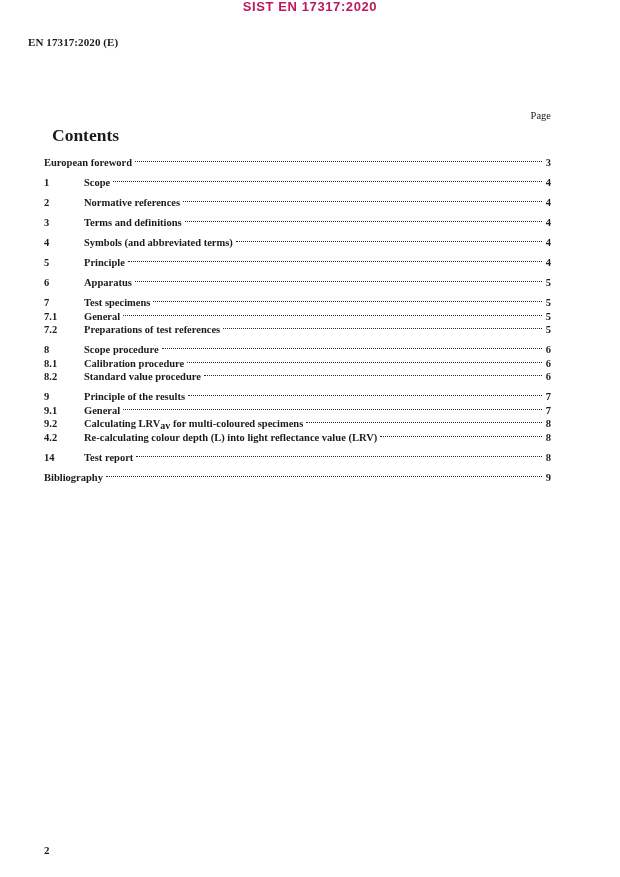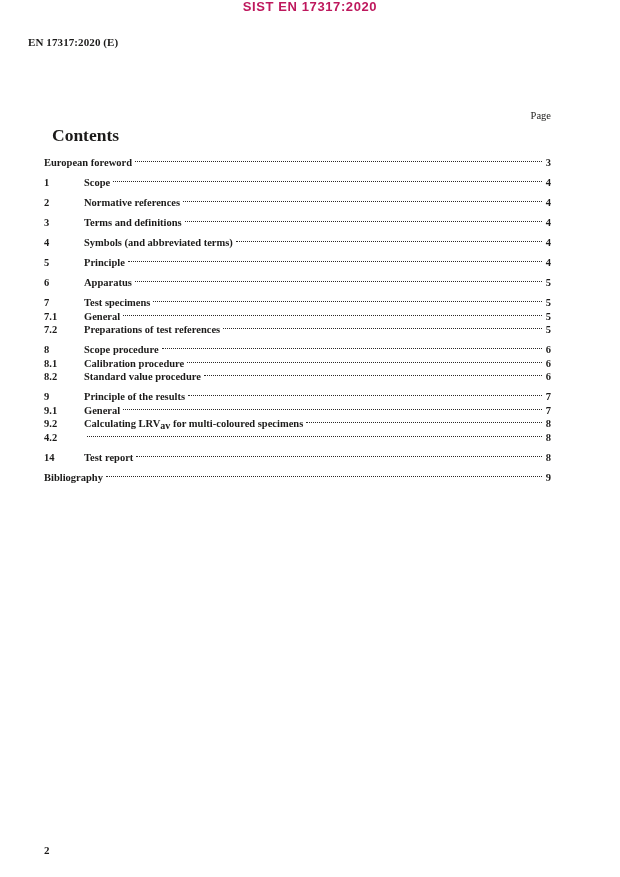--- a/index.html
+++ b/index.html
@@ -149,20 +149,21 @@
       <span class="toc-page">7</span>
     </div>
     <div class="toc-row">
       <span class="toc-num">9.2</span>
       <span class="toc-label">Calculating LRV<sub>av</sub> for multi-coloured specimens</span>
       <span class="toc-leader"></span>
       <span class="toc-page">8</span>
     </div>
     <div class="toc-row">
       <span class="toc-num">4.2</span>
+      <span class="toc-label">Re-calculating colour depth (L) into light reflectance value (LRV)</span>
       <span class="toc-leader"></span>
       <span class="toc-page">8</span>
     </div>
     <div class="toc-row group-start">
       <span class="toc-num">14</span>
       <span class="toc-label">Test report</span>
       <span class="toc-leader"></span>
       <span class="toc-page">8</span>
     </div>
     <div class="toc-row group-start">

